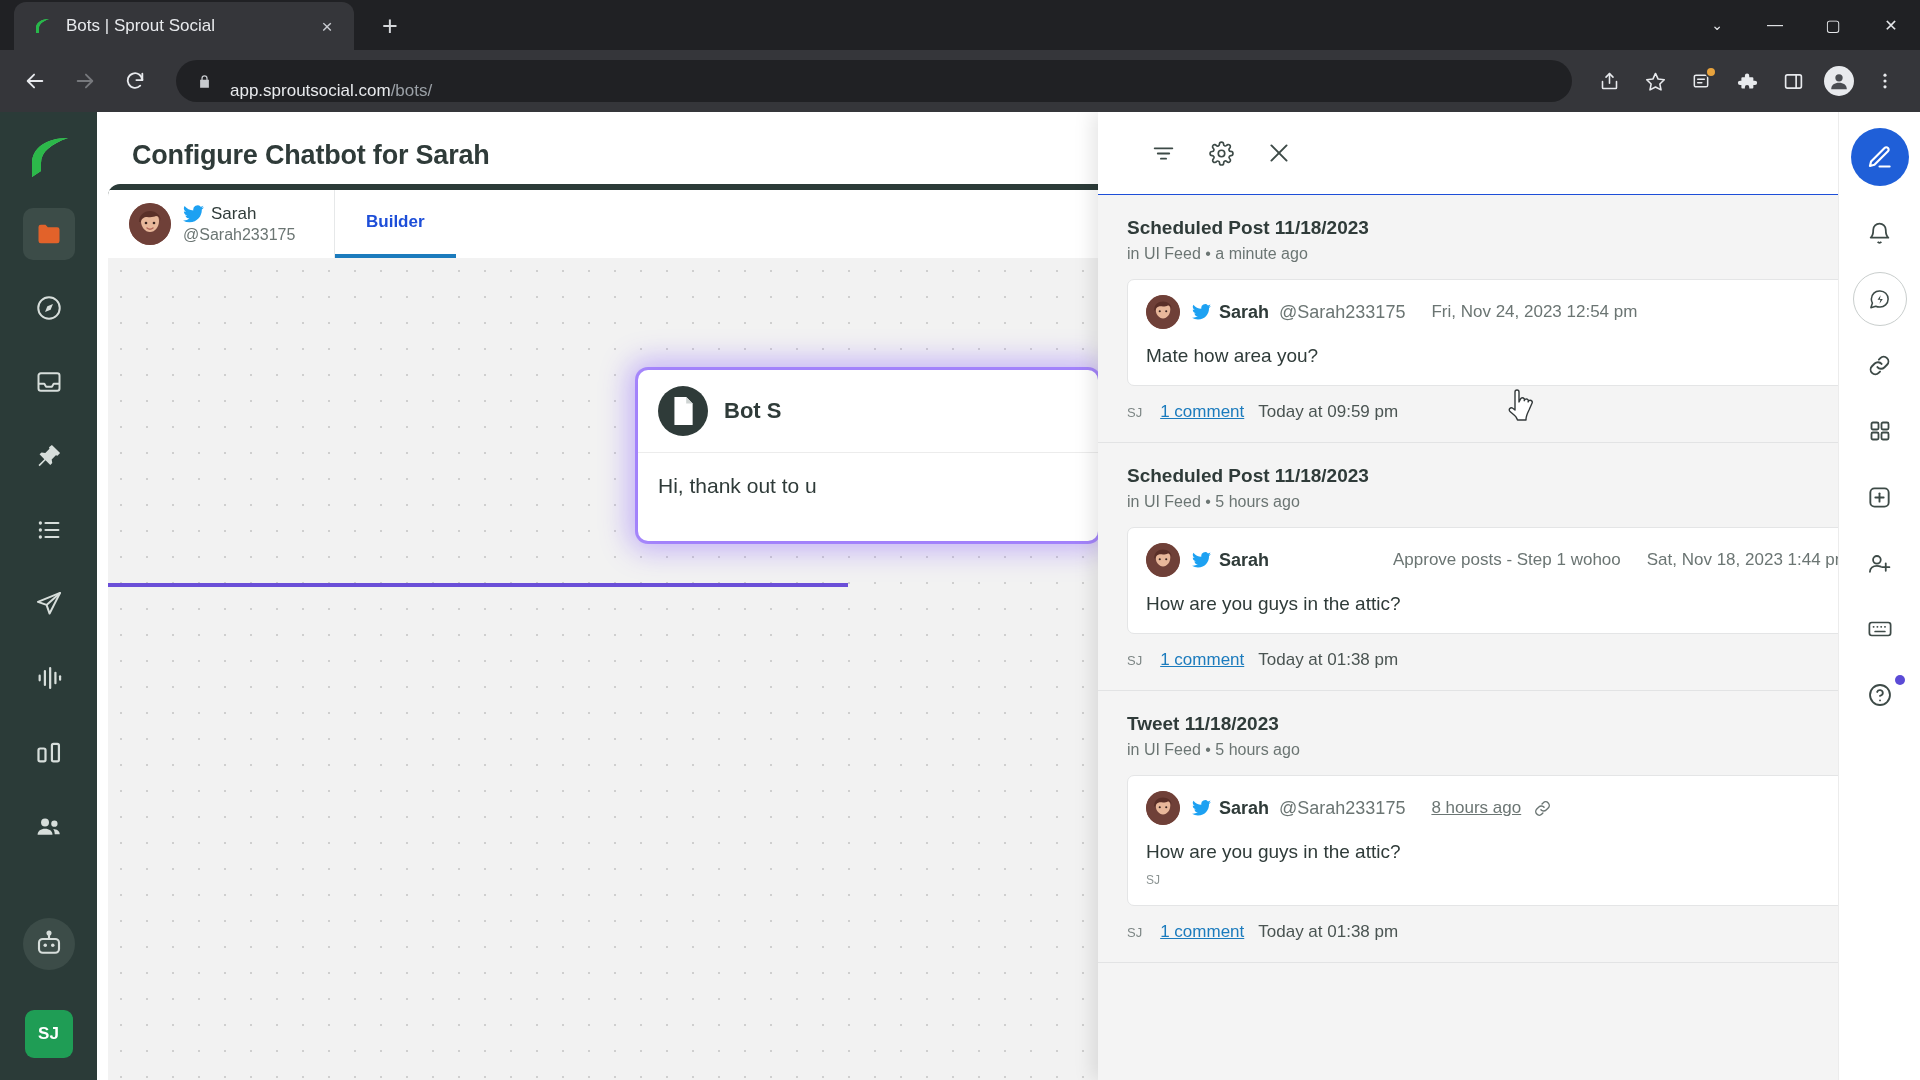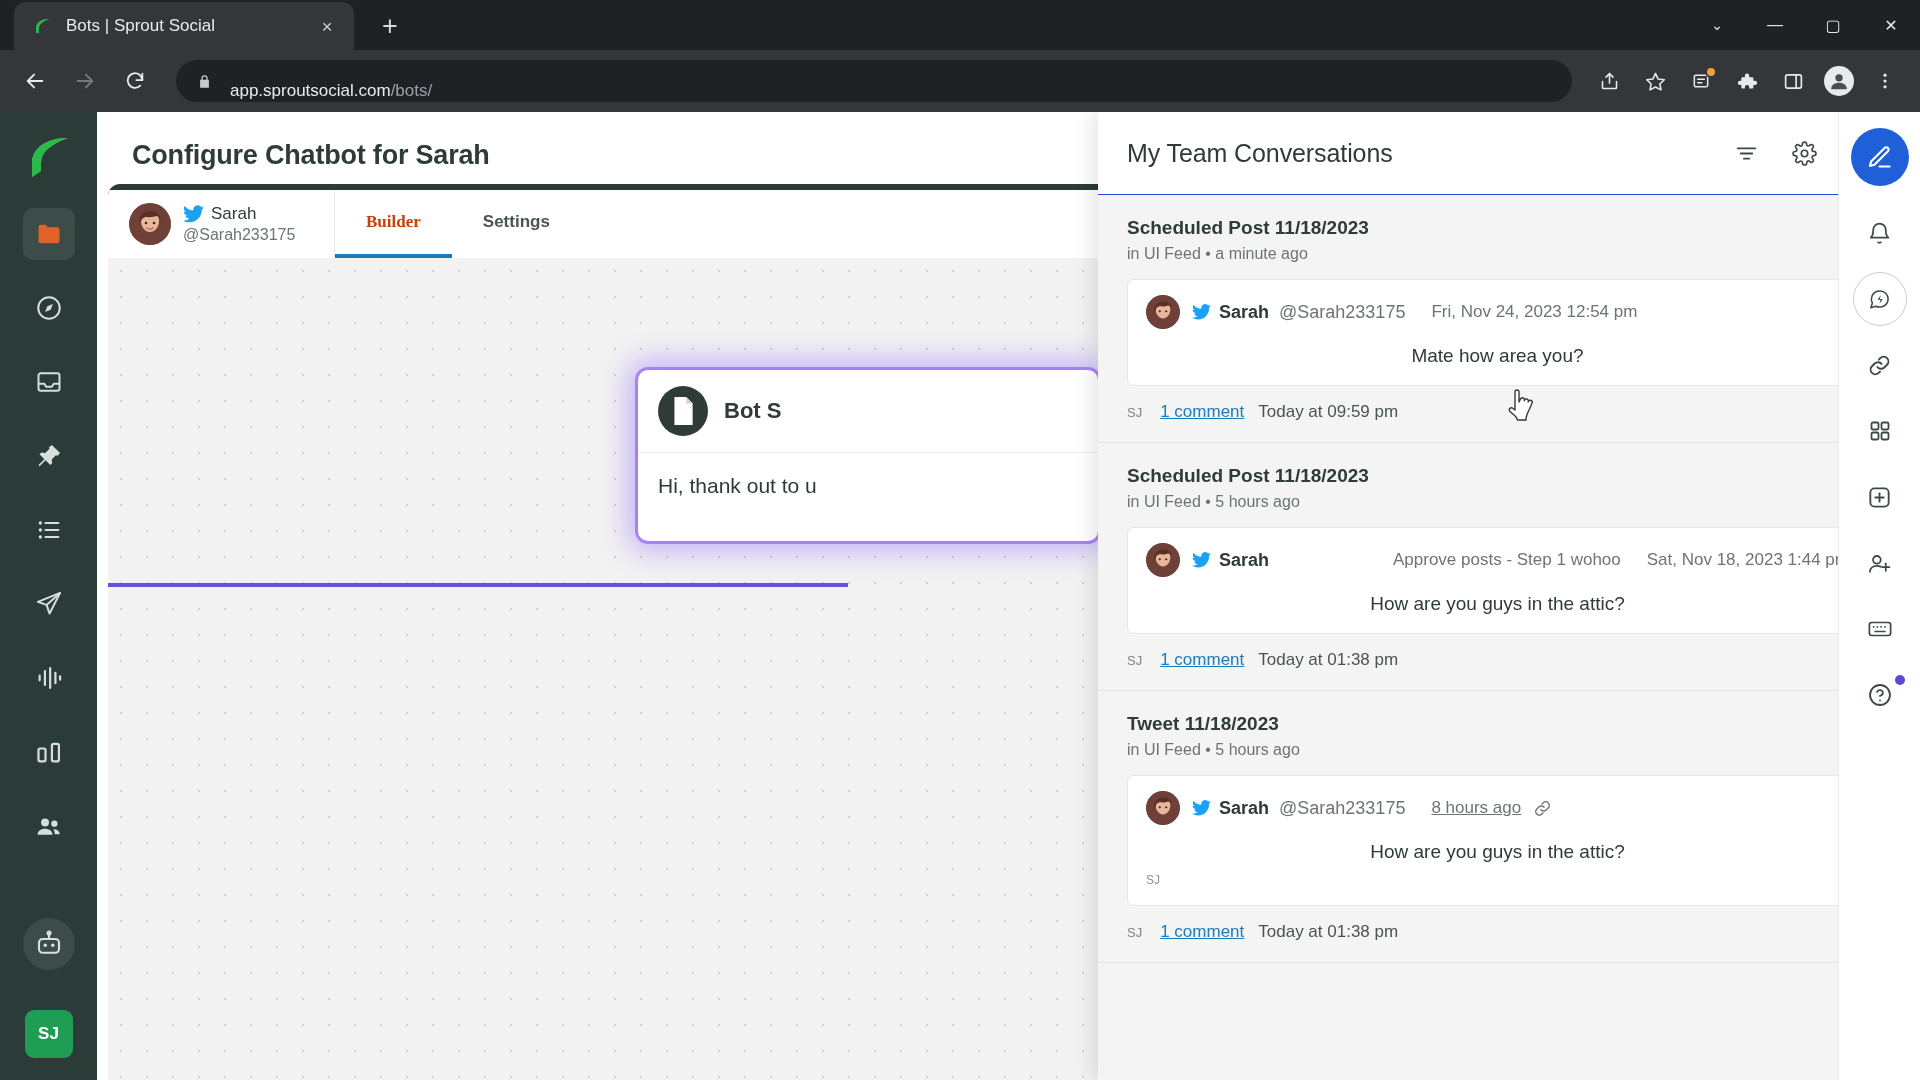--- a/index.html
+++ b/index.html
@@ -144,21 +144,21 @@
   .bh-names { display: flex; flex-direction: column; justify-content:center; }
   .bh-name-row { display: flex; align-items: center; gap: 7px; }
   .bh-name { font-size: 17px; color: #2f3b39; }
   .bh-handle { font-size: 16px; color: #6b7573; margin-top: 2px; }
   .bh-tabs { display: flex; align-items: stretch; }
   .bh-tab {
     padding: 0 31px; display: flex; align-items: center;
     font-size: 17px; font-weight: 700; color: #4a5452;
     border-bottom: 4px solid transparent;
   }
-  .bh-tab.active { color: #c2410c; border-bottom-color: #1b7bbd; font-family: Liberation Serif, serif; }
+  .bh-tab.active { color: #1d4ed8; border-bottom-color: #1b7bbd; }
 
   .canvas {
     position: absolute; left: 0; top: 74px; right: 0; bottom: 0;
     background-color: #f2f2f2;
     background-image: radial-gradient(#cfcfcf 1.3px, transparent 1.4px);
     background-size: 26px 26px;
   }
   .node-card {
     position: absolute; left: 530px; top: 112px;
     width: 460px; background: #fff; border-radius: 10px;
@@ -217,21 +217,21 @@
     width: 34px; height: 34px; border-radius: 50%; flex: 0 0 34px;
     margin-right: 12px; background: #8b5a52; overflow: hidden;
   }
   .msg-bird { margin-right: 8px; display: flex; align-items: center; }
   .msg-name { font-size: 18px; font-weight: 700; color: #2f3b39; }
   .msg-handle { font-size: 18px; color: #6b7573; margin-left: 10px; }
   .msg-label { font-size: 17px; color: #6b7573; margin-left: auto; }
   .msg-time { font-size: 17px; color: #6b7573; margin-left: 26px; white-space: nowrap; }
   .msg-time.link { color: #6b7573; text-decoration: underline; }
   .msg-link-icon { margin-left: 12px; color: #6b7573; display:flex; align-items:center;}
-  .msg-text { font-size: 19px; color: #2f3b39; margin-top: 16px; text-align: center; }
+  .msg-text { font-size: 19px; color: #2f3b39; margin-top: 16px; }
   .msg-initials { font-size: 12px; color: #8b9392; margin-top: 10px; }
   .conv-foot { display: flex; align-items: center; margin-top: 16px; }
   .foot-initials { font-size: 13px; color: #7d8685; margin-right: 18px; }
   .foot-link { font-size: 17px; color: #1b7bbd; text-decoration: underline; }
   .foot-time { font-size: 17px; color: #4a5452; margin-left: 14px; }
 
   .panel-scrollbar {
     position: absolute; right: 4px; top: 0; width: 14px; bottom: 0;
     background: #f4f4f4;
   }
@@ -482,21 +482,20 @@
                       <path d="M24 2.4a9.6 9.6 0 0 1-2.8.8A4.9 4.9 0 0 0 23.3.5a9.7 9.7 0 0 1-3.1 1.2A4.9 4.9 0 0 0 11.8 6a13.9 13.9 0 0 1-10-5.1 4.9 4.9 0 0 0 1.5 6.5A4.8 4.8 0 0 1 1 6.8v.1a4.9 4.9 0 0 0 3.9 4.8 4.9 4.9 0 0 1-2.2.1 4.9 4.9 0 0 0 4.6 3.4A9.9 9.9 0 0 1 0 17.3a13.9 13.9 0 0 0 7.5 2.2c9.1 0 14-7.5 14-14v-.7A9.9 9.9 0 0 0 24 2.4z"></path>
                     </svg>
                 </span>
                 <span class="bh-name">Sarah</span>
               </div>
               <span class="bh-handle">@Sarah233175</span>
             </div>
           </div>
           <div class="bh-tabs">
             <div class="bh-tab active">Builder</div>
-            <div class="bh-tab">Settings</div>
           </div>
         </div>
 
         <div class="canvas">
           <div class="node-card">
             <div class="node-head">
               <span class="node-icon">
                 <svg width="26" height="30" viewBox="0 0 24 28" fill="#fff">
                     <path d="M4 1h11l6 6v20H4z"></path>
                     <path d="M15 1v6h6z" fill="#cfd4d3"></path>
@@ -507,21 +506,20 @@
             <div class="node-body">Hi, thank
 out to u</div>
           </div>
           <div class="flow-line"></div>
         </div>
       </div>
     </div>
 
     <div class="panel">
       <div class="panel-head">
-        <div class="panel-title">My Team Conversations</div>
         <div class="panel-act">
           <svg width="25" height="25" viewBox="0 0 24 24" fill="none" stroke="currentColor" stroke-width="1.7" stroke-linecap="round">
               <line x1="3.5" y1="7" x2="20.5" y2="7"></line>
               <line x1="6.5" y1="12" x2="17.5" y2="12"></line>
               <line x1="9.5" y1="17" x2="14.5" y2="17"></line>
             </svg>
         </div>
         <div class="panel-act">
           <svg width="25" height="25" viewBox="0 0 24 24" fill="none" stroke="currentColor" stroke-width="1.6">
               <circle cx="12" cy="12" r="3.1"></circle>

